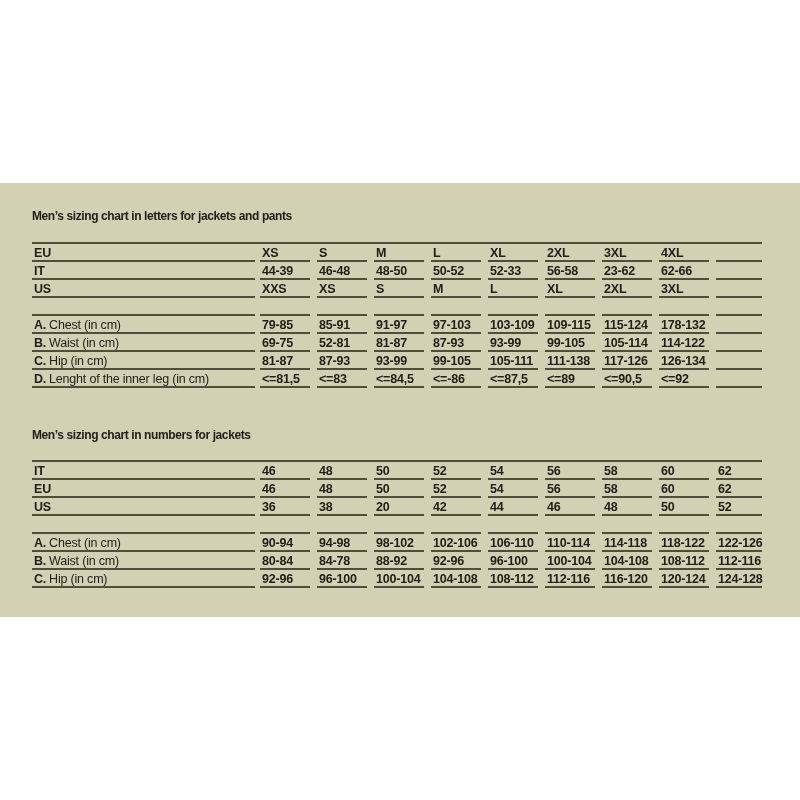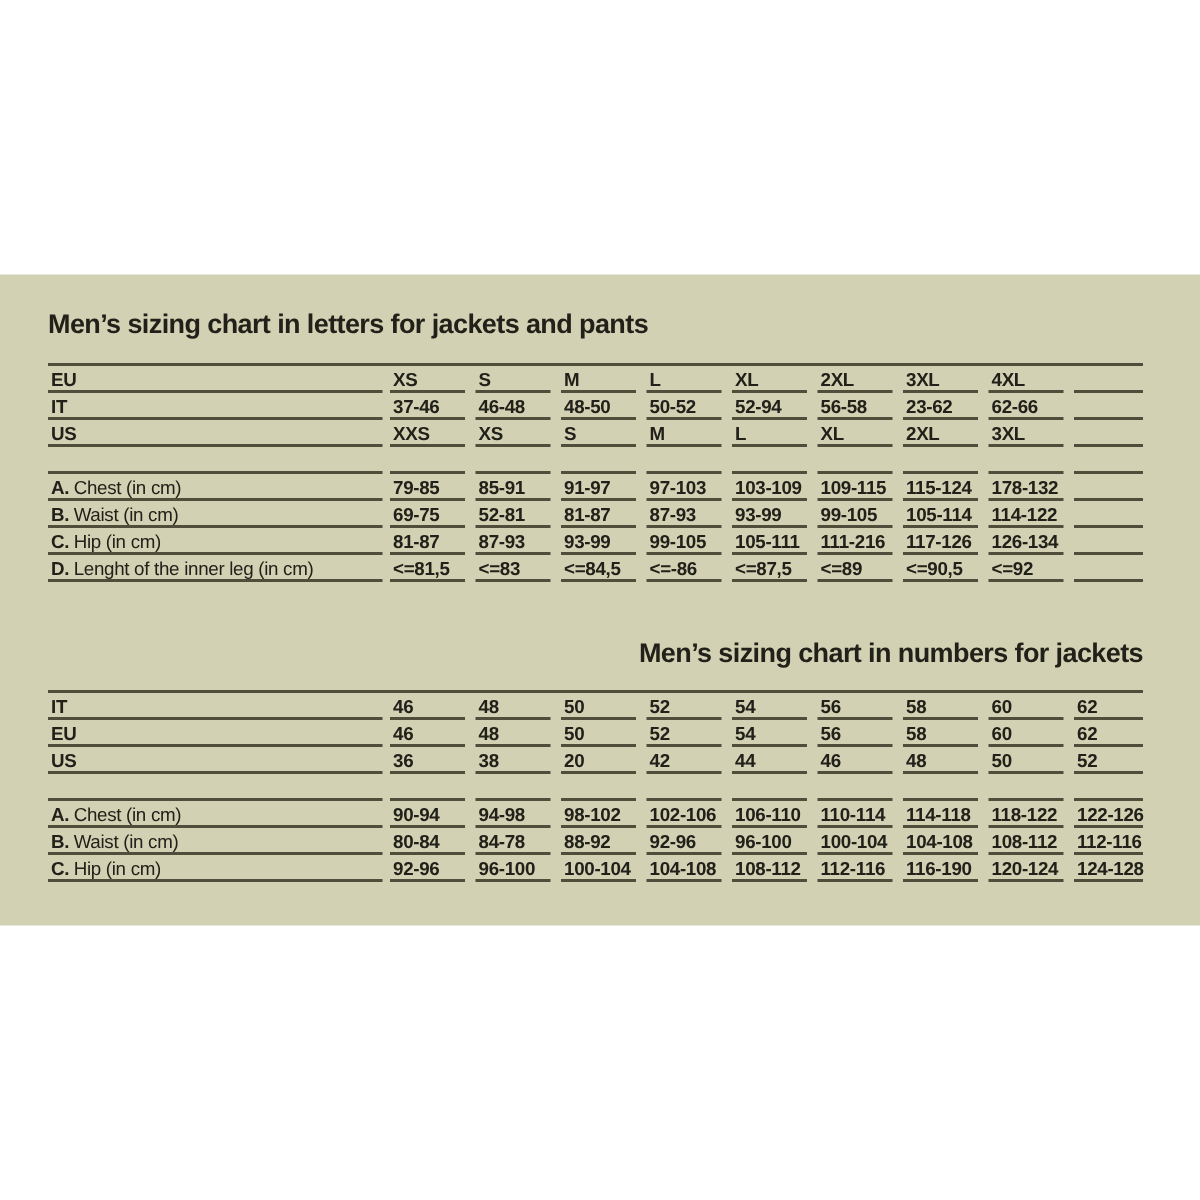--- a/index.html
+++ b/index.html
@@ -6,22 +6,22 @@
     --beige:#d3d1b3;
     --line:#4f4e3b;
     --ink:#21211a;
   }
   *{margin:0;padding:0;box-sizing:border-box;}
   html,body{width:800px;height:800px;background:#ffffff;overflow:hidden;
     font-family:"Liberation Sans","DejaVu Sans",sans-serif;color:var(--ink);}
   .panel{position:absolute;left:0;top:183px;width:800px;height:434px;background:var(--beige);}
   .table-block{position:absolute;left:32px;width:730px;}
   .table-block.first{top:24px;}
-  .table-block.second{top:243px;text-align:right;}
-  .table-title{font-size:18px;font-weight:700;letter-spacing:-0.4px;line-height:18px;
+  .table-block.second{top:243px;}
+  .table-title{font-size:12px;font-weight:700;letter-spacing:-0.4px;line-height:18px;
     color:var(--ink);white-space:nowrap;}
   .rows{margin-top:17px;width:730px;border-top:2px solid var(--line);}
   .table-block.second .rows{margin-top:16px;}
   .row{display:flex;width:730px;}
   .c{height:18px;border-bottom:2px solid var(--line);display:flex;align-items:center;
     font-size:12.5px;letter-spacing:-0.2px;white-space:nowrap;overflow:visible;padding-top:1px;}
   .label{width:223px;margin-right:5px;padding-left:2px;font-weight:700;}
   .val{width:50px;margin-right:7px;padding-left:2px;font-weight:700;}
   .val:last-child{width:46px;margin-right:0;}
   .topline .c{border-top:2px solid var(--line);height:20px;}
@@ -44,25 +44,25 @@
           <div class="c val">M</div>
           <div class="c val">L</div>
           <div class="c val">XL</div>
           <div class="c val">2XL</div>
           <div class="c val">3XL</div>
           <div class="c val">4XL</div>
           <div class="c val"></div>
         </div>
         <div class="row">
           <div class="c label">IT</div>
-          <div class="c val">37-46</div>
+          <div class="c val">44-39</div>
           <div class="c val">46-48</div>
           <div class="c val">48-50</div>
           <div class="c val">50-52</div>
-          <div class="c val">52-94</div>
+          <div class="c val">52-33</div>
           <div class="c val">56-58</div>
           <div class="c val">23-62</div>
           <div class="c val">62-66</div>
           <div class="c val"></div>
         </div>
         <div class="row">
           <div class="c label">US</div>
           <div class="c val">XXS</div>
           <div class="c val">XS</div>
           <div class="c val">S</div>
@@ -107,21 +107,21 @@
         <div class="row">
           <div class="c label mlabel">
             <span class="pfx">C.</span>
             <span>Hip (in cm)</span>
           </div>
           <div class="c val">81-87</div>
           <div class="c val">87-93</div>
           <div class="c val">93-99</div>
           <div class="c val">99-105</div>
           <div class="c val">105-111</div>
-          <div class="c val">111-216</div>
+          <div class="c val">111-138</div>
           <div class="c val">117-126</div>
           <div class="c val">126-134</div>
           <div class="c val"></div>
         </div>
         <div class="row">
           <div class="c label mlabel">
             <span class="pfx">D.</span>
             <span>Lenght of the inner leg (in cm)</span>
           </div>
           <div class="c val">&lt;=81,5</div>
@@ -211,20 +211,20 @@
           <div class="c label mlabel">
             <span class="pfx">C.</span>
             <span>Hip (in cm)</span>
           </div>
           <div class="c val">92-96</div>
           <div class="c val">96-100</div>
           <div class="c val">100-104</div>
           <div class="c val">104-108</div>
           <div class="c val">108-112</div>
           <div class="c val">112-116</div>
-          <div class="c val">116-190</div>
+          <div class="c val">116-120</div>
           <div class="c val">120-124</div>
           <div class="c val">124-128</div>
         </div>
       </div>
   </div>
 
 </div>
 
 </body></html>

